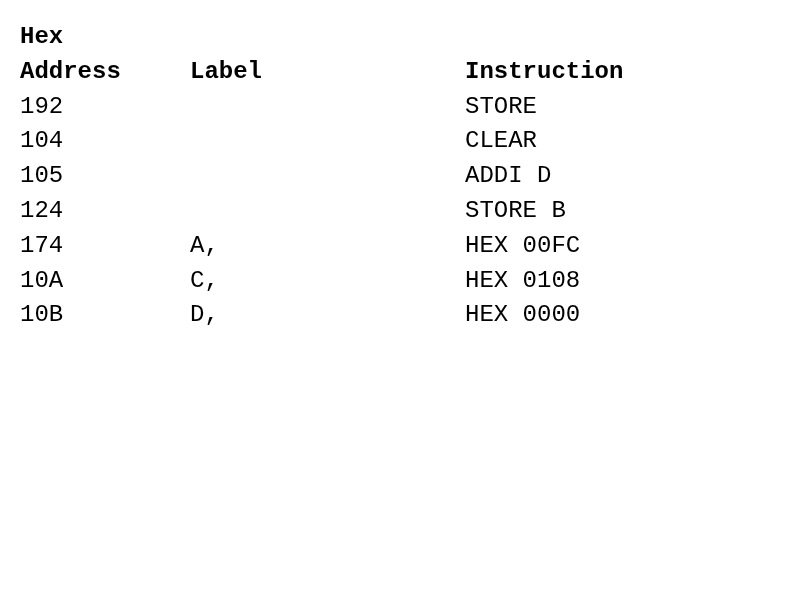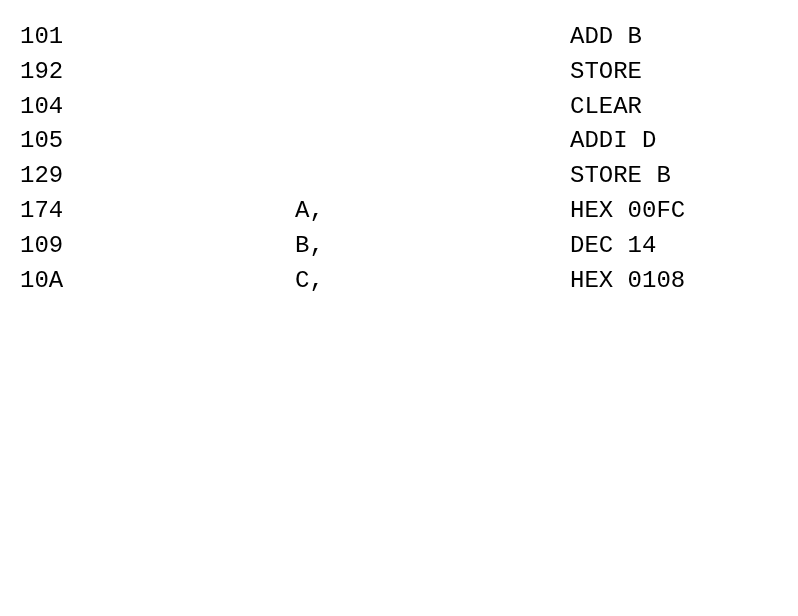--- a/index.html
+++ b/index.html
@@ -33,57 +33,58 @@
     }
     .header {
       font-weight: bold;
     }
   </style>
 </head>
 <body>
 
 <div class="table">
   <div class="row header">
+    <div class="cell col-address">Hex</div>
     <div class="cell col-label"></div>
     <div class="cell col-instruction"></div>
   </div>
+  <div class="row header">
+    <div class="cell col-address">Address</div>
+    <div class="cell col-label">Label</div>
+    <div class="cell col-instruction">Instruction</div>
+  </div>
 
-  <div class="row">
-    <div class="cell col-address">101</div>
-    <div class="cell col-label"></div>
-    <div class="cell col-instruction">ADD B</div>
-  </div>
   <div class="row">
     <div class="cell col-address">192</div>
     <div class="cell col-label"></div>
     <div class="cell col-instruction">STORE</div>
   </div>
   <div class="row">
     <div class="cell col-address">104</div>
     <div class="cell col-label"></div>
     <div class="cell col-instruction">CLEAR</div>
   </div>
   <div class="row">
     <div class="cell col-address">105</div>
     <div class="cell col-label"></div>
     <div class="cell col-instruction">ADDI D</div>
   </div>
   <div class="row">
-    <div class="cell col-address">129</div>
+    <div class="cell col-address">124</div>
     <div class="cell col-label"></div>
     <div class="cell col-instruction">STORE B</div>
   </div>
   <div class="row">
     <div class="cell col-address">174</div>
     <div class="cell col-label">A,</div>
     <div class="cell col-instruction">HEX 00FC</div>
   </div>
   <div class="row">
-    <div class="cell col-address">109</div>
-    <div class="cell col-label">B,</div>
-    <div class="cell col-instruction">DEC 14</div>
-  </div>
-  <div class="row">
     <div class="cell col-address">10A</div>
     <div class="cell col-label">C,</div>
     <div class="cell col-instruction">HEX 0108</div>
   </div>
+  <div class="row">
+    <div class="cell col-address">10B</div>
+    <div class="cell col-label">D,</div>
+    <div class="cell col-instruction">HEX 0000</div>
+  </div>
 </div>
 
 </body></html>

